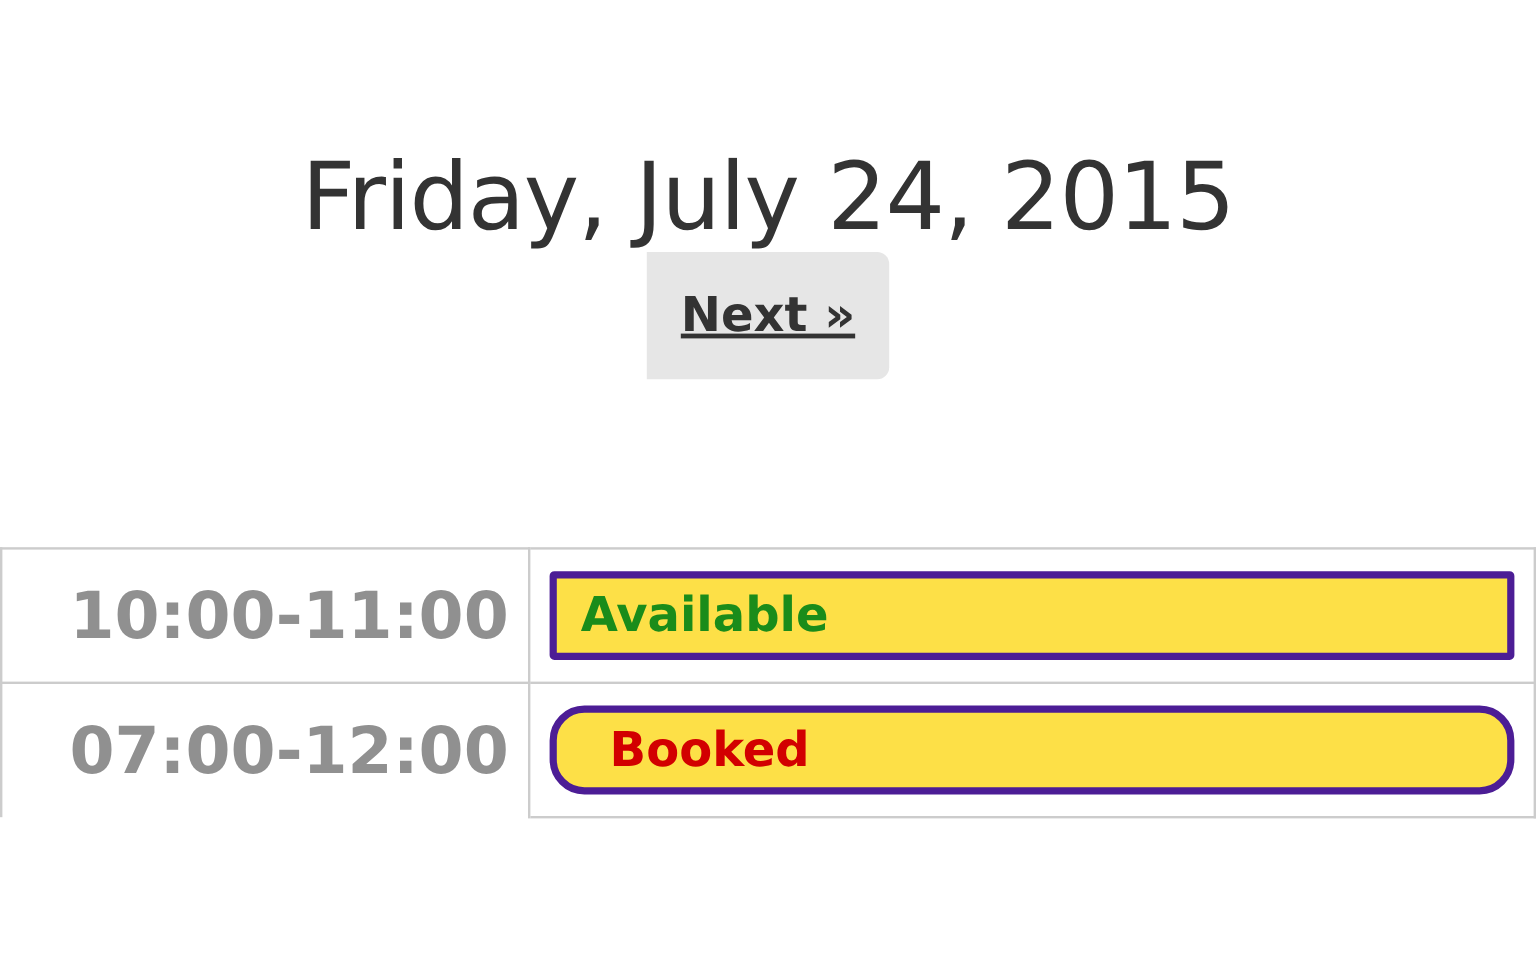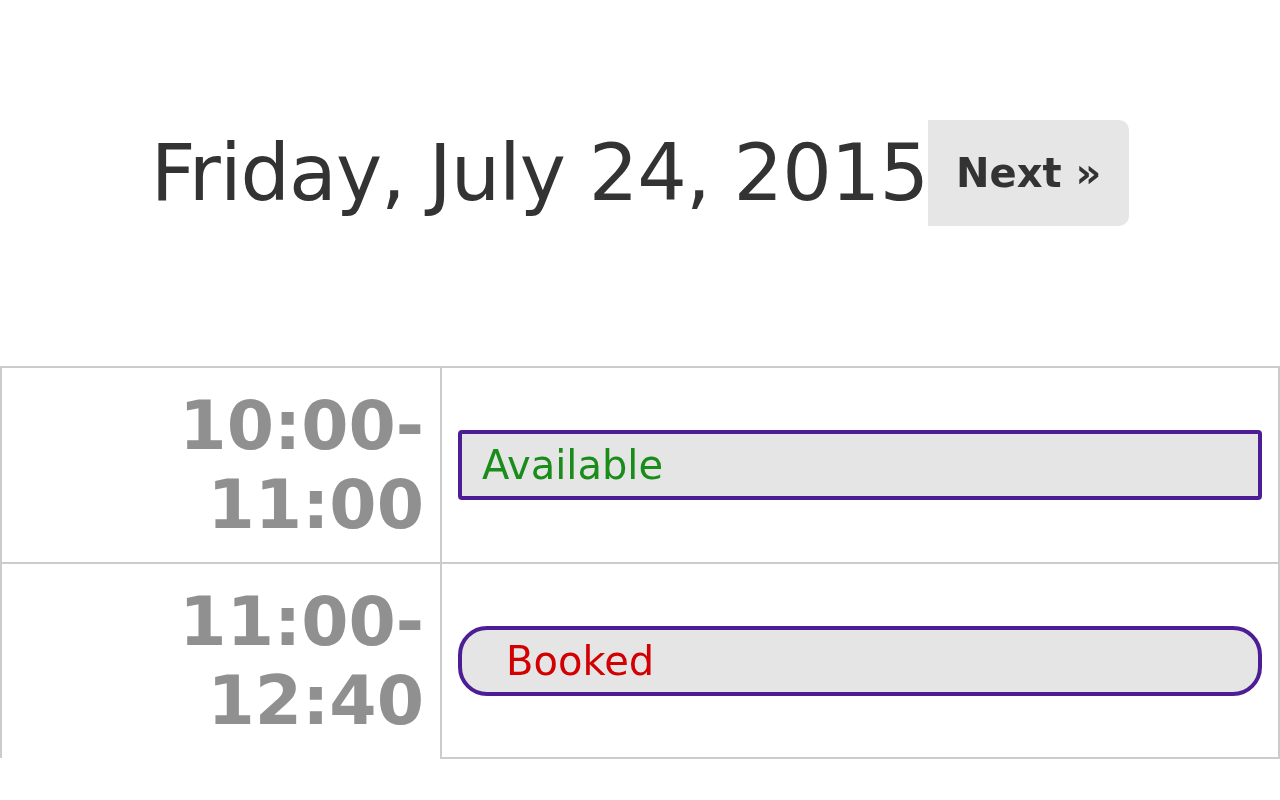--- a/index.html
+++ b/index.html
@@ -1,18 +1,19 @@
 <!DOCTYPE html>
 <html><head>
   <meta charset="utf-8">
   <style>
     * {
       box-sizing: border-box;
       margin: 0;
       padding: 0;
+      flex-direction: column;
     }
     html, body {
       width: 1280px;
       height: 800px;
       font-family: "DejaVu Sans", "Liberation Sans", Arial, sans-serif;
       background: #ffffff;
       overflow-y: scroll;
     }
     .header-row {
       display: flex;
@@ -30,49 +31,50 @@
     .next-button {
       background: #e6e6e6;
       border: none;
       border-radius: 0 10px 10px 0;
       padding: 30px 28px;
       font-size: 40px;
       font-weight: 700;
       color: #333333;
       cursor: pointer;
       font-family: inherit;
+      text-decoration: underline;
     }
     .schedule-table {
       width: 100%;
       border-collapse: collapse;
     }
     .schedule-table td {
       border: 2px solid #cccccc;
       vertical-align: middle;
       padding: 18px 16px;
     }
     .time-cell {
       width: 440px;
       text-align: right;
-      font-size: 68px;
+      font-size: 54px;
       font-weight: 700;
       color: #909090;
       border-left: none;
       padding-right: 14px;
     }
     .status-cell {
       border-right: none;
     }
     .status-box {
-      background: #e5e5e5;
-      border: 4px solid #4c1d95;
+      background: #fde047;
+      border: 6px solid #4c1d95;
       border-radius: 4px;
       padding: 8px 20px;
       font-size: 40px;
-      font-weight: 400;
+      font-weight: 700;
     }
     .status-available {
       color: #1a8c1a;
     }
     .status-booked {
       color: #d20000;
       padding-left: 44px;
       border-radius: 29px;
     }
     .schedule-table tr:last-child .time-cell {
@@ -89,19 +91,19 @@
 
 <table class="schedule-table">
   <tbody>
     <tr>
       <td class="time-cell">10:00-11:00</td>
       <td class="status-cell">
         <div class="status-box status-available">Available</div>
       </td>
     </tr>
     <tr>
-      <td class="time-cell">11:00-12:40</td>
+      <td class="time-cell">07:00-12:00</td>
       <td class="status-cell">
         <div class="status-box status-booked">Booked</div>
       </td>
     </tr>
   </tbody>
 </table>
 
 </body></html>

